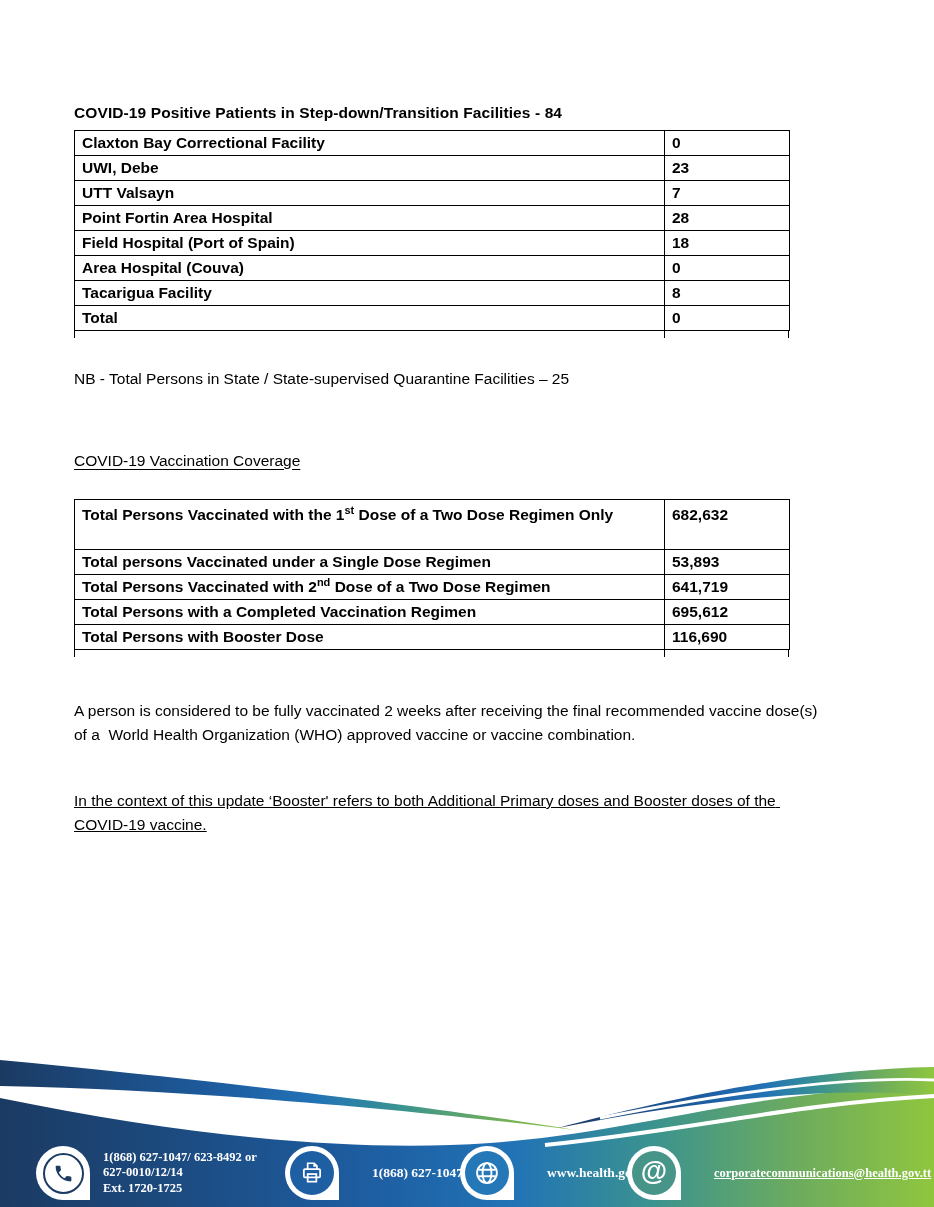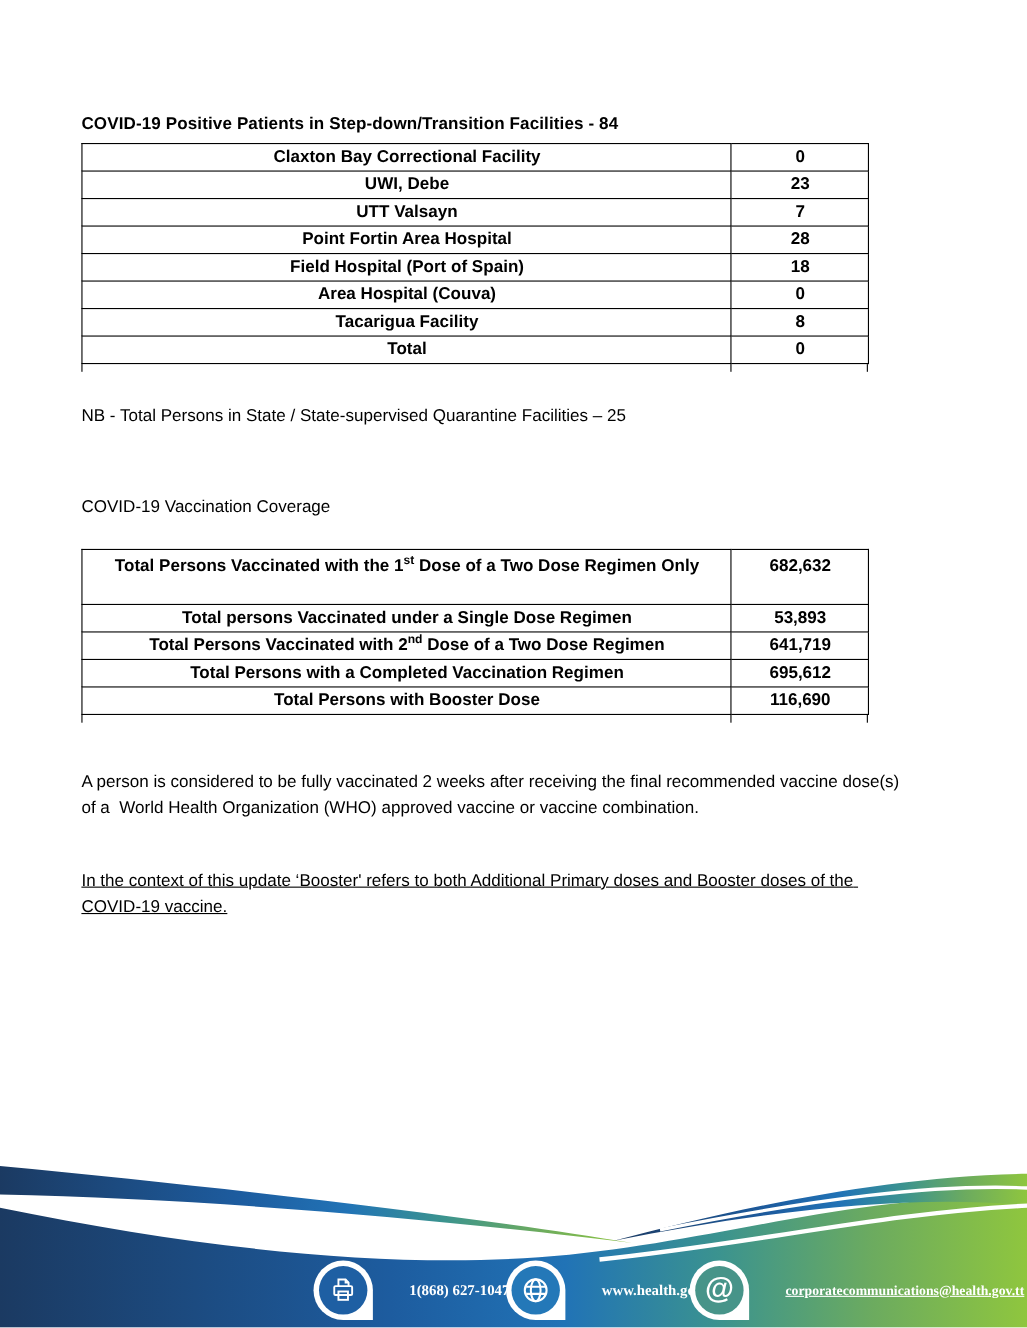--- a/index.html
+++ b/index.html
@@ -27,21 +27,20 @@
   col.c1 { width: 590px; }
   col.c2 { width: 125px; }
   table.data-table td {
     border: 1.5px solid #000;
     font: bold 15.5px/19px "Liberation Sans", sans-serif;
     padding: 2px 6px 2px 7px;
     height: 25px;
     box-sizing: border-box;
     vertical-align: middle;
     overflow: hidden;
-    text-align: center;
   }
   table.vax-table tr.tall td {
     height: 50px;
     vertical-align: top;
     padding-top: 3px;
     line-height: 23px;
   }
   table.vax-table sup { font-size: 11px; line-height: 0; }
   .table-stub {
     width: 715px; height: 7px; box-sizing: border-box;
@@ -50,20 +49,21 @@
   }
   .table-stub::before {
     content: ""; position: absolute; left: 588.5px; top: 0; bottom: 0;
     border-left: 1.5px solid #000;
   }
   .nb-note { margin: 31px 0 0 0; font: 15.5px/20px "Liberation Sans", sans-serif; }
   h2.vax-heading {
     margin: 62px 0 0 0;
     font: 15.5px/20px "Liberation Sans", sans-serif;
     font-weight: normal;
+    text-decoration: underline;
     text-underline-offset: 3px;
   }
   .vax-table-wrap { margin-top: 28px; }
   p.body-para {
     width: 756px;
     font: 15.5px/24px "Liberation Sans", sans-serif;
     white-space: pre-wrap;
     margin: 0;
   }
   p.para-1 { margin-top: 42px; }
@@ -210,20 +210,34 @@
       <path d="M0,58 C180,95 350,113 490,103 C650,91 770,44 934,49 L934,167 L0,167 Z" fill="url(#fg)"></path>
 
       <path d="M0,20 C210,40 430,66 575,90 C430,72 205,50 0,46 Z" fill="url(#fg)"></path>
 
       <path d="M934,27 C800,29 655,62 558,88 C690,62 825,45 934,56 Z" fill="url(#fg)"></path>
 
       <path d="M600,78 C740,50 850,36 934,40" stroke="#ffffff" stroke-width="3" fill="none"></path>
       <path d="M545,105 C690,90 800,63 934,56" stroke="#ffffff" stroke-width="4" fill="none"></path>
     </svg>
 
+    <div class="contact" style="left:36px">
+      <div class="blob">
+        <div class="ring">
+          <svg width="21" height="21" viewBox="0 0 24 24" aria-hidden="true">
+            <path fill="#1b3b63" d="M6.62 10.79c1.44 2.83 3.76 5.14 6.59 6.59l2.2-2.21c.27-.27.67-.36 1.02-.24 1.12.37 2.33.57 3.57.57.55 0 1 .45 1 1V20c0 .55-.45 1-1 1-9.39 0-17-7.61-17-17 0-.55.45-1 1-1h3.5c.55 0 1 .45 1 1 0 1.25.2 2.45.57 3.57.11.35.03.74-.25 1.02l-2.2 2.2z"></path>
+          </svg>
+        </div>
+      </div>
+      <div class="phone-lines">
+        <div>1(868) 627-1047/ 623-8492 or</div>
+        <div>627-0010/12/14</div>
+        <div>Ext. 1720-1725</div>
+      </div>
+    </div>
 
     <div class="contact" style="left:285px">
       <div class="blob">
         <div class="disc disc-blue">
           <svg width="26" height="26" viewBox="0 0 24 24" fill="none" stroke="#ffffff" stroke-width="1.6" aria-hidden="true">
             <path d="M8,8.5 V3 h6 l2.5,2.5 v3"></path>
             <path d="M14,3 v2.5 h2.5"></path>
             <rect x="4.5" y="8.5" width="15" height="7.5" rx="1"></rect>
             <rect x="8" y="13" width="8" height="7"></rect>
           </svg>

